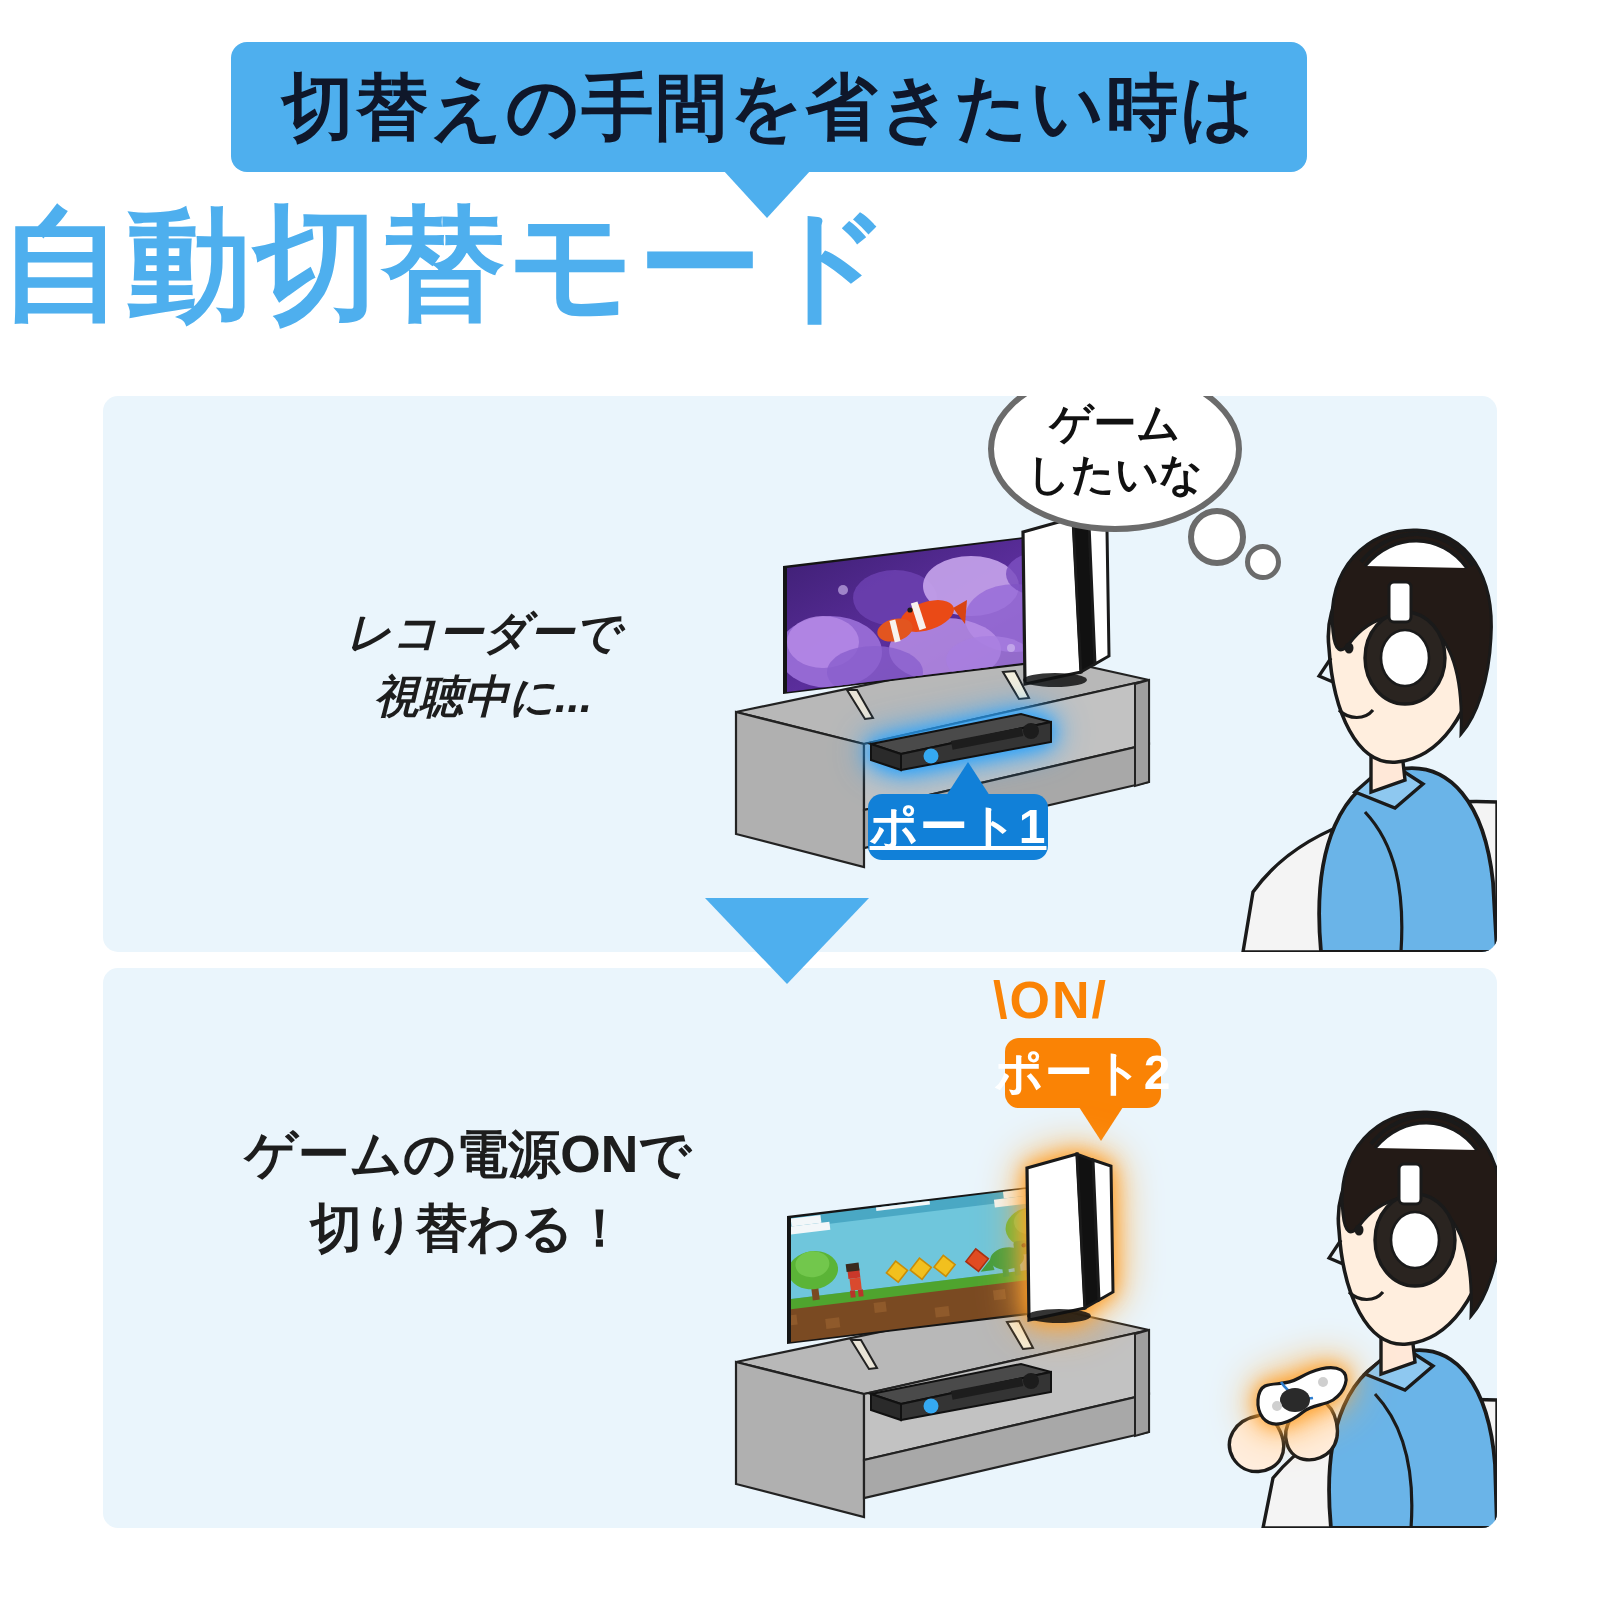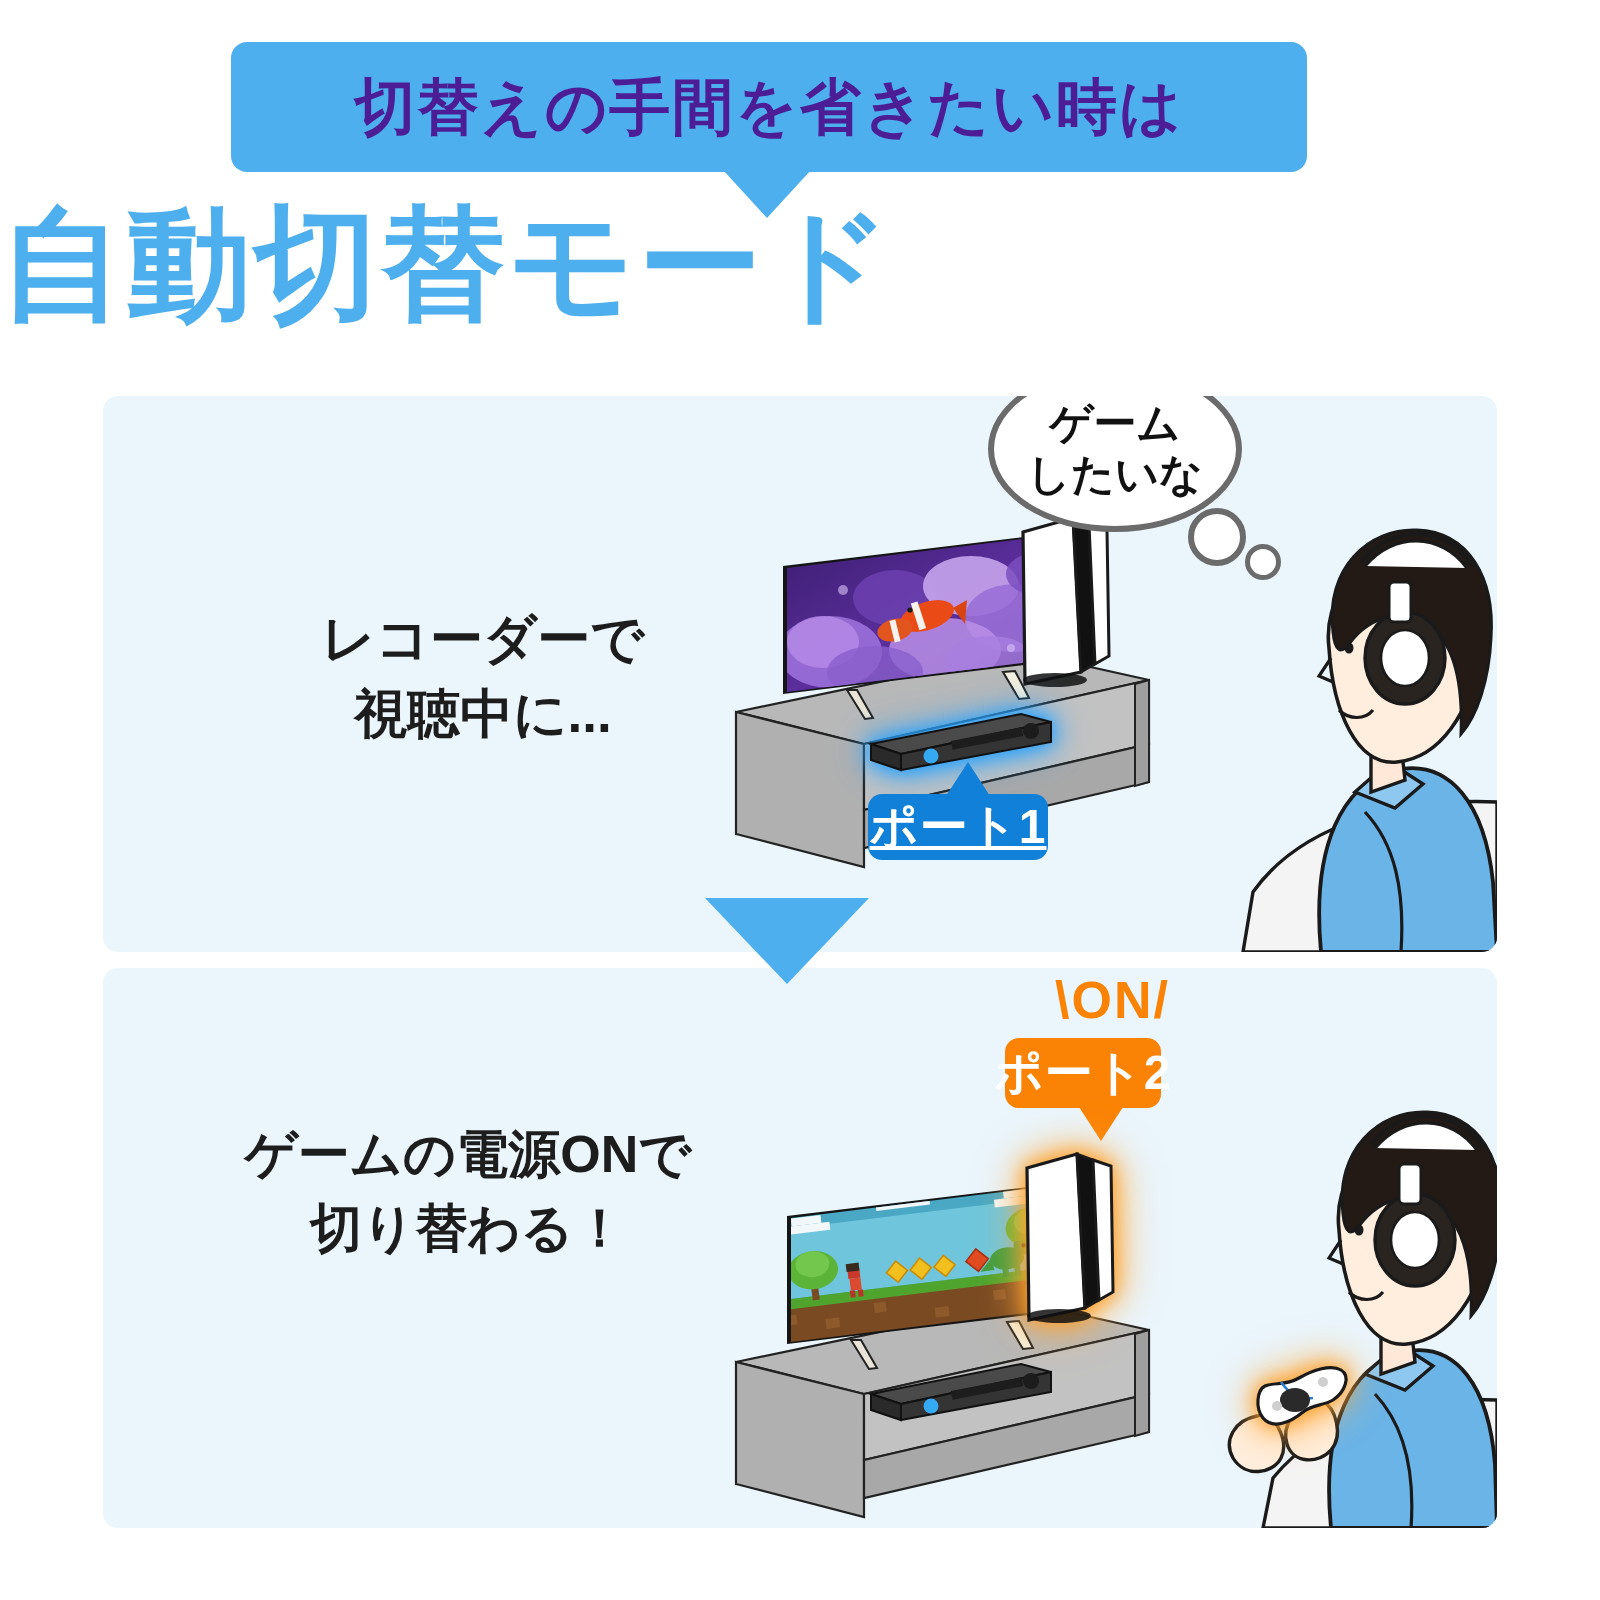--- a/index.html
+++ b/index.html
@@ -12,21 +12,21 @@
   }
   .stage{position:absolute;left:0;top:0;width:1600px;height:1600px;}
 
   
   .banner{
     position:absolute;left:231px;top:42px;width:1076px;height:130px;
     background:#4eafee;border-radius:16px;
     display:flex;align-items:center;justify-content:center;
   }
   .banner-text{
-    color:#4c1d95;font-weight:bold;font-size:61px;letter-spacing:2px;
+    color:#0f172a;font-weight:bold;font-size:72px;letter-spacing:2px;
     white-space:nowrap;line-height:1;
   }
   .banner-tail{
     position:absolute;left:723px;top:170px;
     width:0;height:0;
     border-left:44px solid transparent;
     border-right:44px solid transparent;
     border-top:48px solid #4eafee;
   }
 
@@ -42,21 +42,21 @@
     position:absolute;left:103px;width:1394px;
     background:#eaf5fc;border-radius:15px;overflow:hidden;
   }
   #panel-top{top:396px;height:556px;}
   #panel-bottom{top:968px;height:560px;}
 
   .panel-label{
     position:absolute;color:#1d1d1d;font-weight:bold;
     line-height:1.42;text-align:center;white-space:nowrap;
   }
-  #label-top{left:170px;top:205px;width:420px;font-size:53px;}
+  #label-top{left:170px;top:205px;width:420px;font-size:45px;font-style:italic;}
   #label-bottom{left:105px;top:150px;width:520px;font-size:52px;}
 
   
   .step-arrow{
     position:absolute;left:705px;top:898px;
     width:0;height:0;
     border-left:82px solid transparent;
     border-right:82px solid transparent;
     border-top:86px solid #4eafee;
     z-index:40;
@@ -281,21 +281,21 @@
   <div class="step-arrow"></div>
 
   <div class="panel" id="panel-bottom">
     <div class="scene">
 
       <div class="panel-label" id="label-bottom">
         <div>ゲームの電源ONで</div>
         <div>切り替わる！</div>
       </div>
 
-      <div class="on-mark" style="left:952px;top:6px;">
+      <div class="on-mark" style="left:890px;top:6px;">
         <span>\</span><span>ON</span><span>/</span>
       </div>
 
       <div class="badge badge-orange" style="left:902px;top:70px;width:156px;height:70px;">
         <span class="badge-text">ポート2</span>
       </div>
       <div class="badge-tail-down" style="left:976px;top:139px;"></div>
 
       <div class="stand" style="left:628px;top:334px;width:420px;height:222px;">
         <svg width="420" height="222" viewBox="0 0 420 222">

